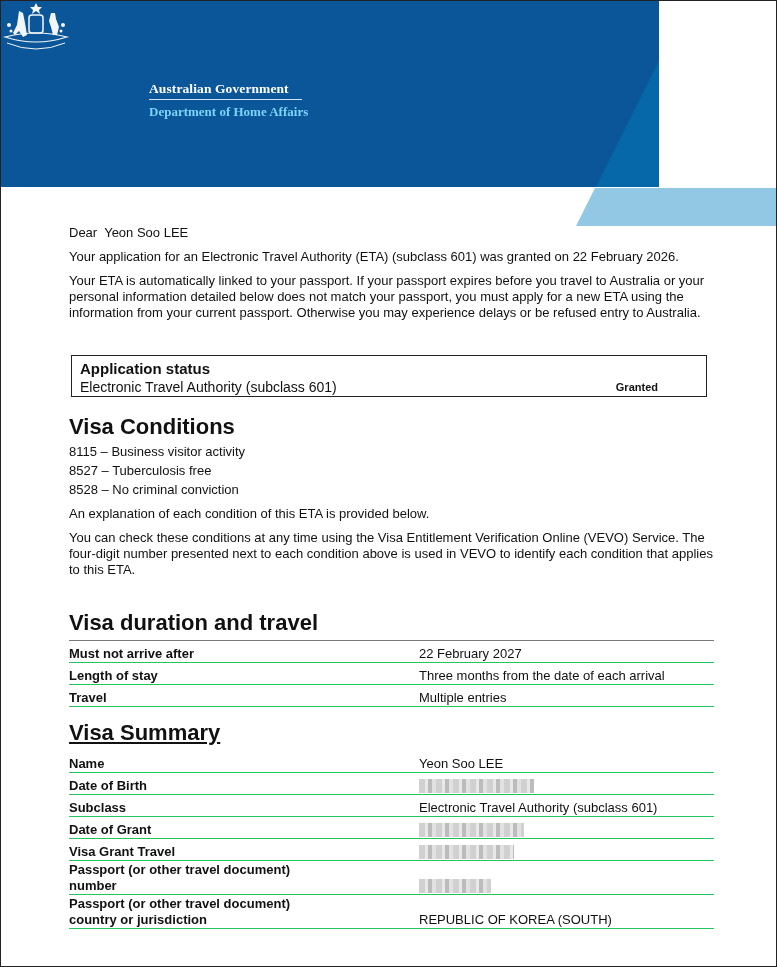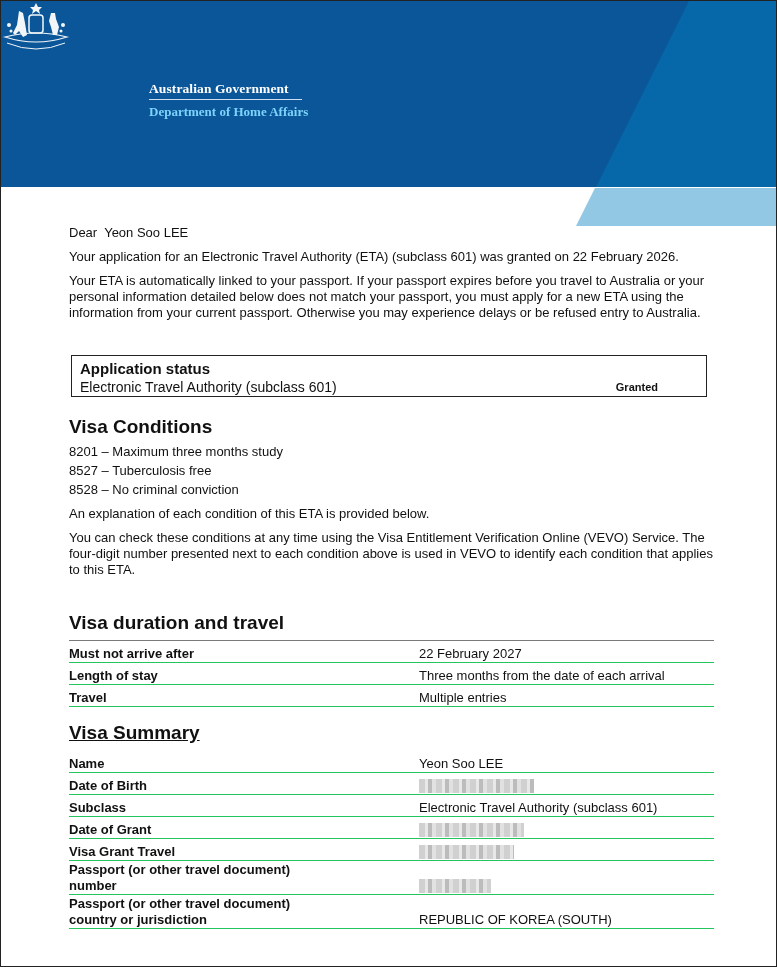--- a/index.html
+++ b/index.html
@@ -1,38 +1,38 @@
 <!DOCTYPE html>
 <html><head>
 <meta charset="utf-8">
 <style>
   html, body { margin: 0; padding: 0; background: #ffffff; }
   body { width: 777px; height: 967px; position: relative; overflow: hidden;
          font-family: "Liberation Sans", sans-serif; color: #111; }
   .frame { position: absolute; left: 0; top: 0; width: 775px; height: 965px;
            border: 1px solid #222; box-sizing: content-box; }
-  .banner { position: absolute; left: 1px; top: 1px; width: 775px; height: 186px;
+  .banner { position: absolute; left: 1px; top: 1px; width: 658px; height: 186px;
             background: #0a5698; overflow: hidden; }
   .banner svg { position: absolute; left: 0; top: 0; }
   .crest { position: absolute; left: 70px; top: 66px; width: 70px; height: 56px; }
   .gov-title { position: absolute; left: 148px; top: 80px; font-family: "Liberation Serif", serif;
                font-weight: bold; font-size: 13.5px; color: #ffffff; letter-spacing: 0.1px; }
   .gov-rule { position: absolute; left: 148px; top: 98px; width: 153px; height: 1px; background: #cfe0f2; }
   .gov-dept { position: absolute; left: 148px; top: 103px; font-family: "Liberation Serif", serif;
               font-weight: bold; font-size: 13px; color: #7dd3fc; }
   .accent { position: absolute; left: 0; top: 0; }
 
   .content { position: absolute; left: 69px; top: 225px; width: 645px; font-size: 13px; line-height: 16px; }
   p { margin: 0 0 8px 0; }
   .status-box { position: absolute; left: 71px; top: 355px; width: 636px; height: 42px;
                 border: 1px solid #222; box-sizing: border-box; padding: 3px 8px; }
   .status-title { font-size: 15px; font-weight: bold; line-height: 20px; }
   .status-row { display: flex; justify-content: space-between; font-size: 14px; line-height: 16px; }
   .status-row .val { font-weight: bold; font-size: 11px; margin-right: 40px; }
-  h2 { margin: 0; font-size: 19px; font-weight: bold; line-height: 22px; }
+  h2 { margin: 0; font-size: 22px; font-weight: bold; line-height: 22px; }
   .sec { position: absolute; left: 69px; width: 645px; font-size: 13px; line-height: 16px; }
   .cond { margin: 0 0 3px 0; line-height: 16px; }
   table { border-collapse: collapse; width: 645px; font-size: 13px; }
   td { padding: 0; vertical-align: bottom; border-bottom: 1px solid #22c55e; }
   td.k { font-weight: bold; width: 350px; }
   td.v { }
   .blur { display: inline-block; height: 14px; vertical-align: middle;
           background: repeating-linear-gradient(90deg, #c8c8c8 0 6px, #e4e4e4 6px 9px, #b0b0b0 9px 13px, #dcdcdc 13px 17px); opacity: 0.85; }
 </style>
 </head>
@@ -76,21 +76,21 @@
 <div class="status-box">
   <div class="status-title">Application status</div>
   <div class="status-row">
     <span>Electronic Travel Authority (subclass 601)</span>
     <span class="val">Granted</span>
   </div>
 </div>
 
 <div class="sec" style="top:416px;">
   <h2 style="margin-bottom:6px;">Visa Conditions</h2>
-  <div class="cond">8201 – Maximum three months study</div>
+  <div class="cond">8115 – Business visitor activity</div>
   <div class="cond">8527 – Tuberculosis free</div>
   <div class="cond" style="margin-bottom:8px;">8528 – No criminal conviction</div>
   <p>An explanation of each condition of this ETA is provided below.</p>
   <p>You can check these conditions at any time using the Visa Entitlement Verification Online (VEVO) Service. The four-digit number presented next to each condition above is used in VEVO to identify each condition that applies to this ETA.</p>
 </div>
 
 <div class="sec" style="top:612px;">
   <h2 style="margin-bottom:6px;">Visa duration and travel</h2>
   <table style="border-top:1px solid #7a7a7a;">
     <tbody>

